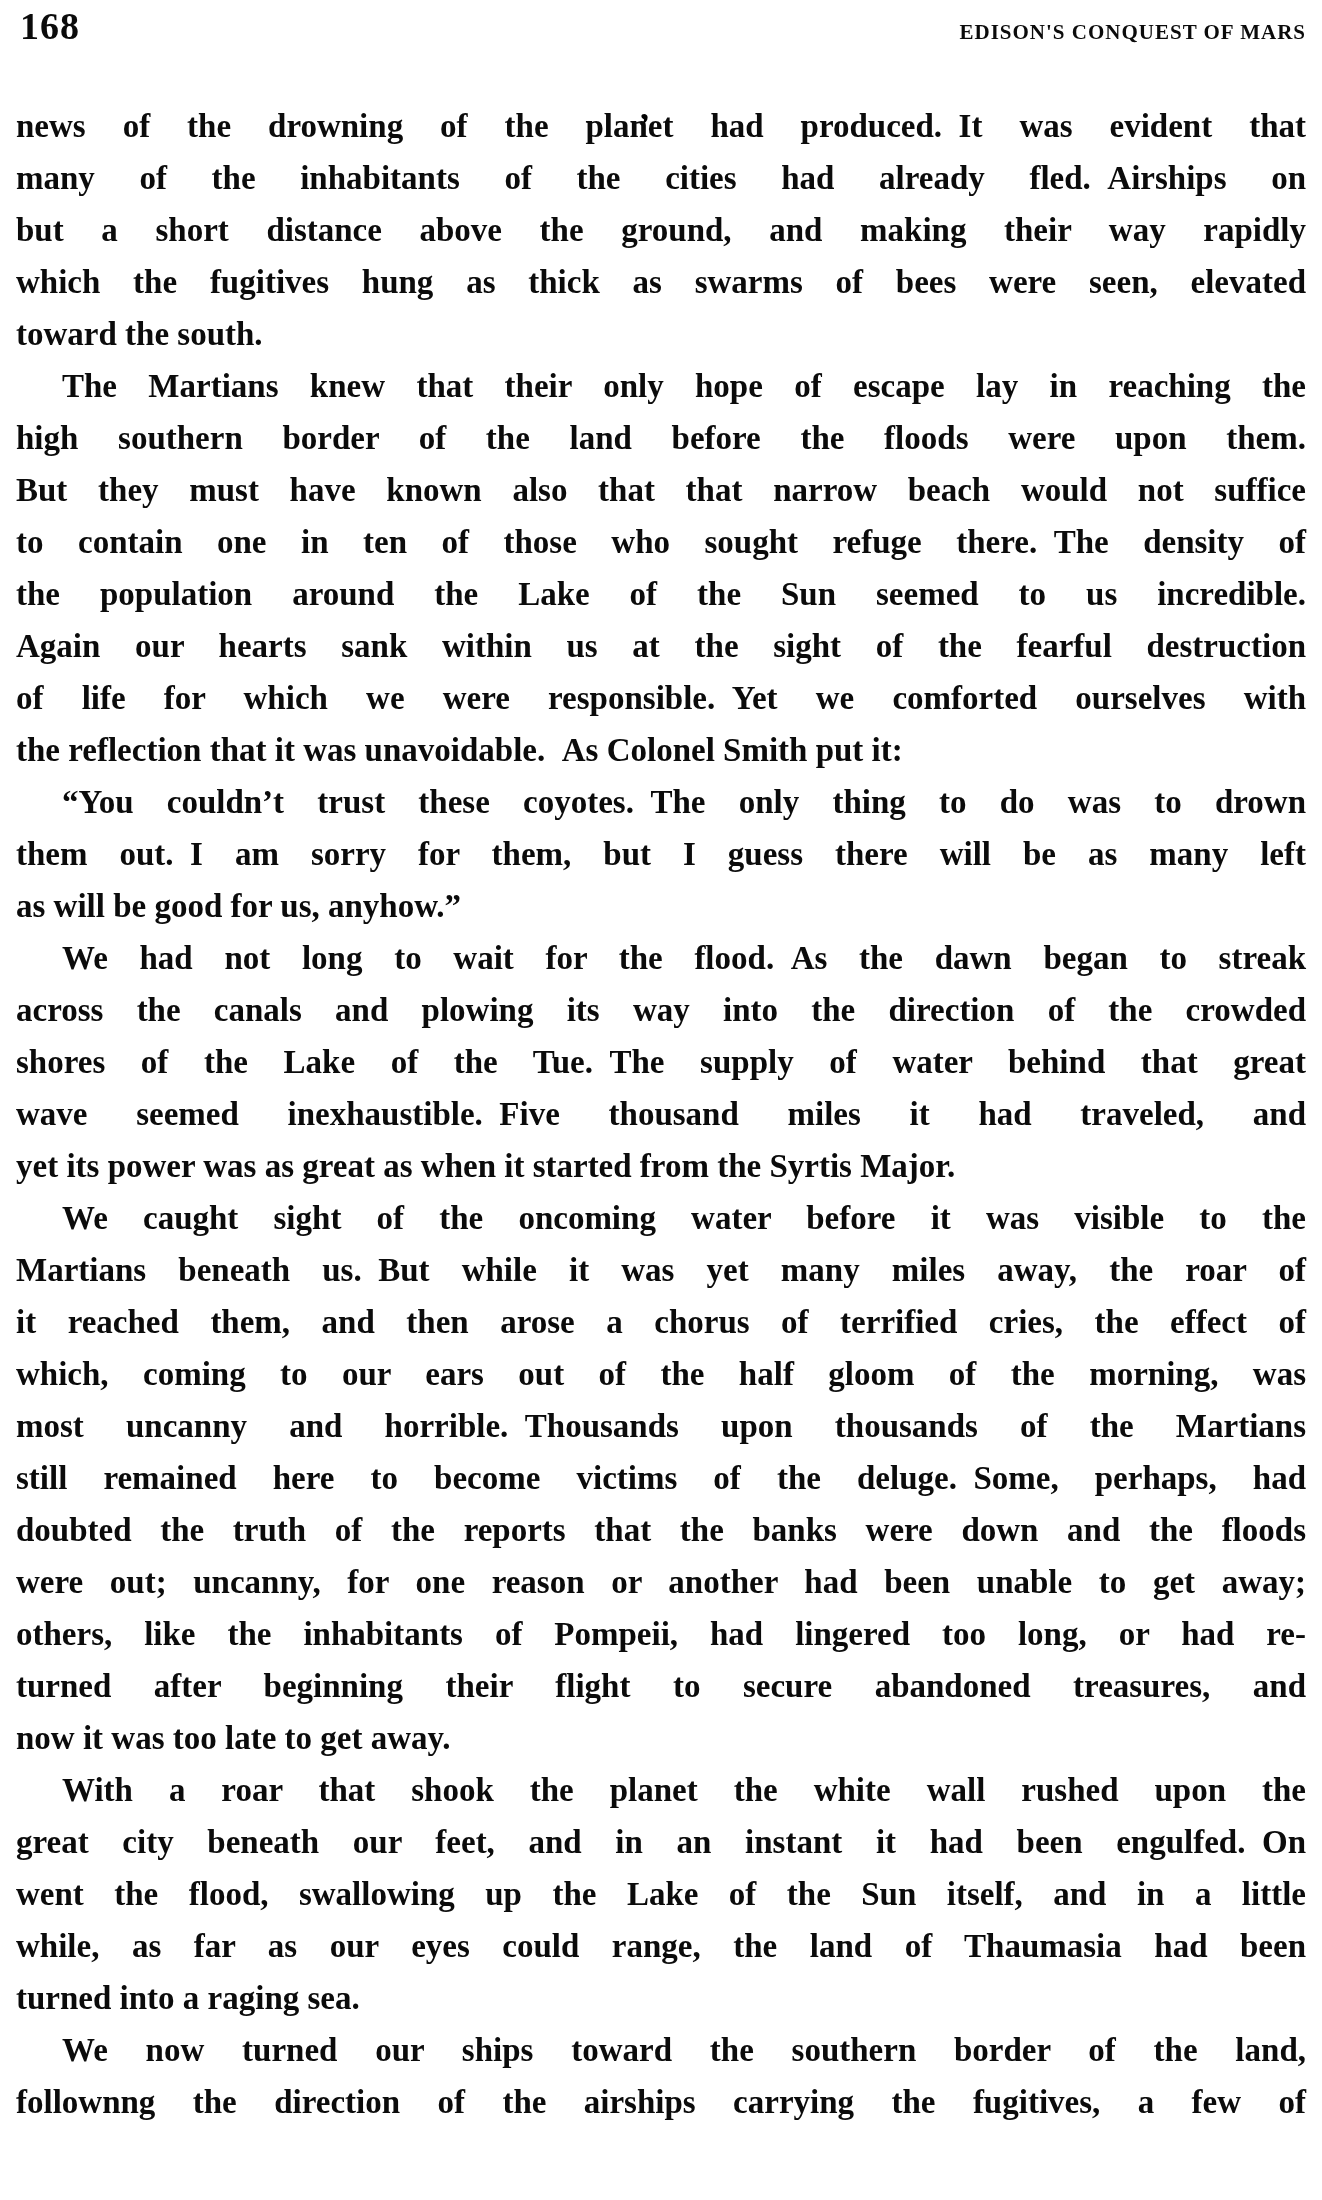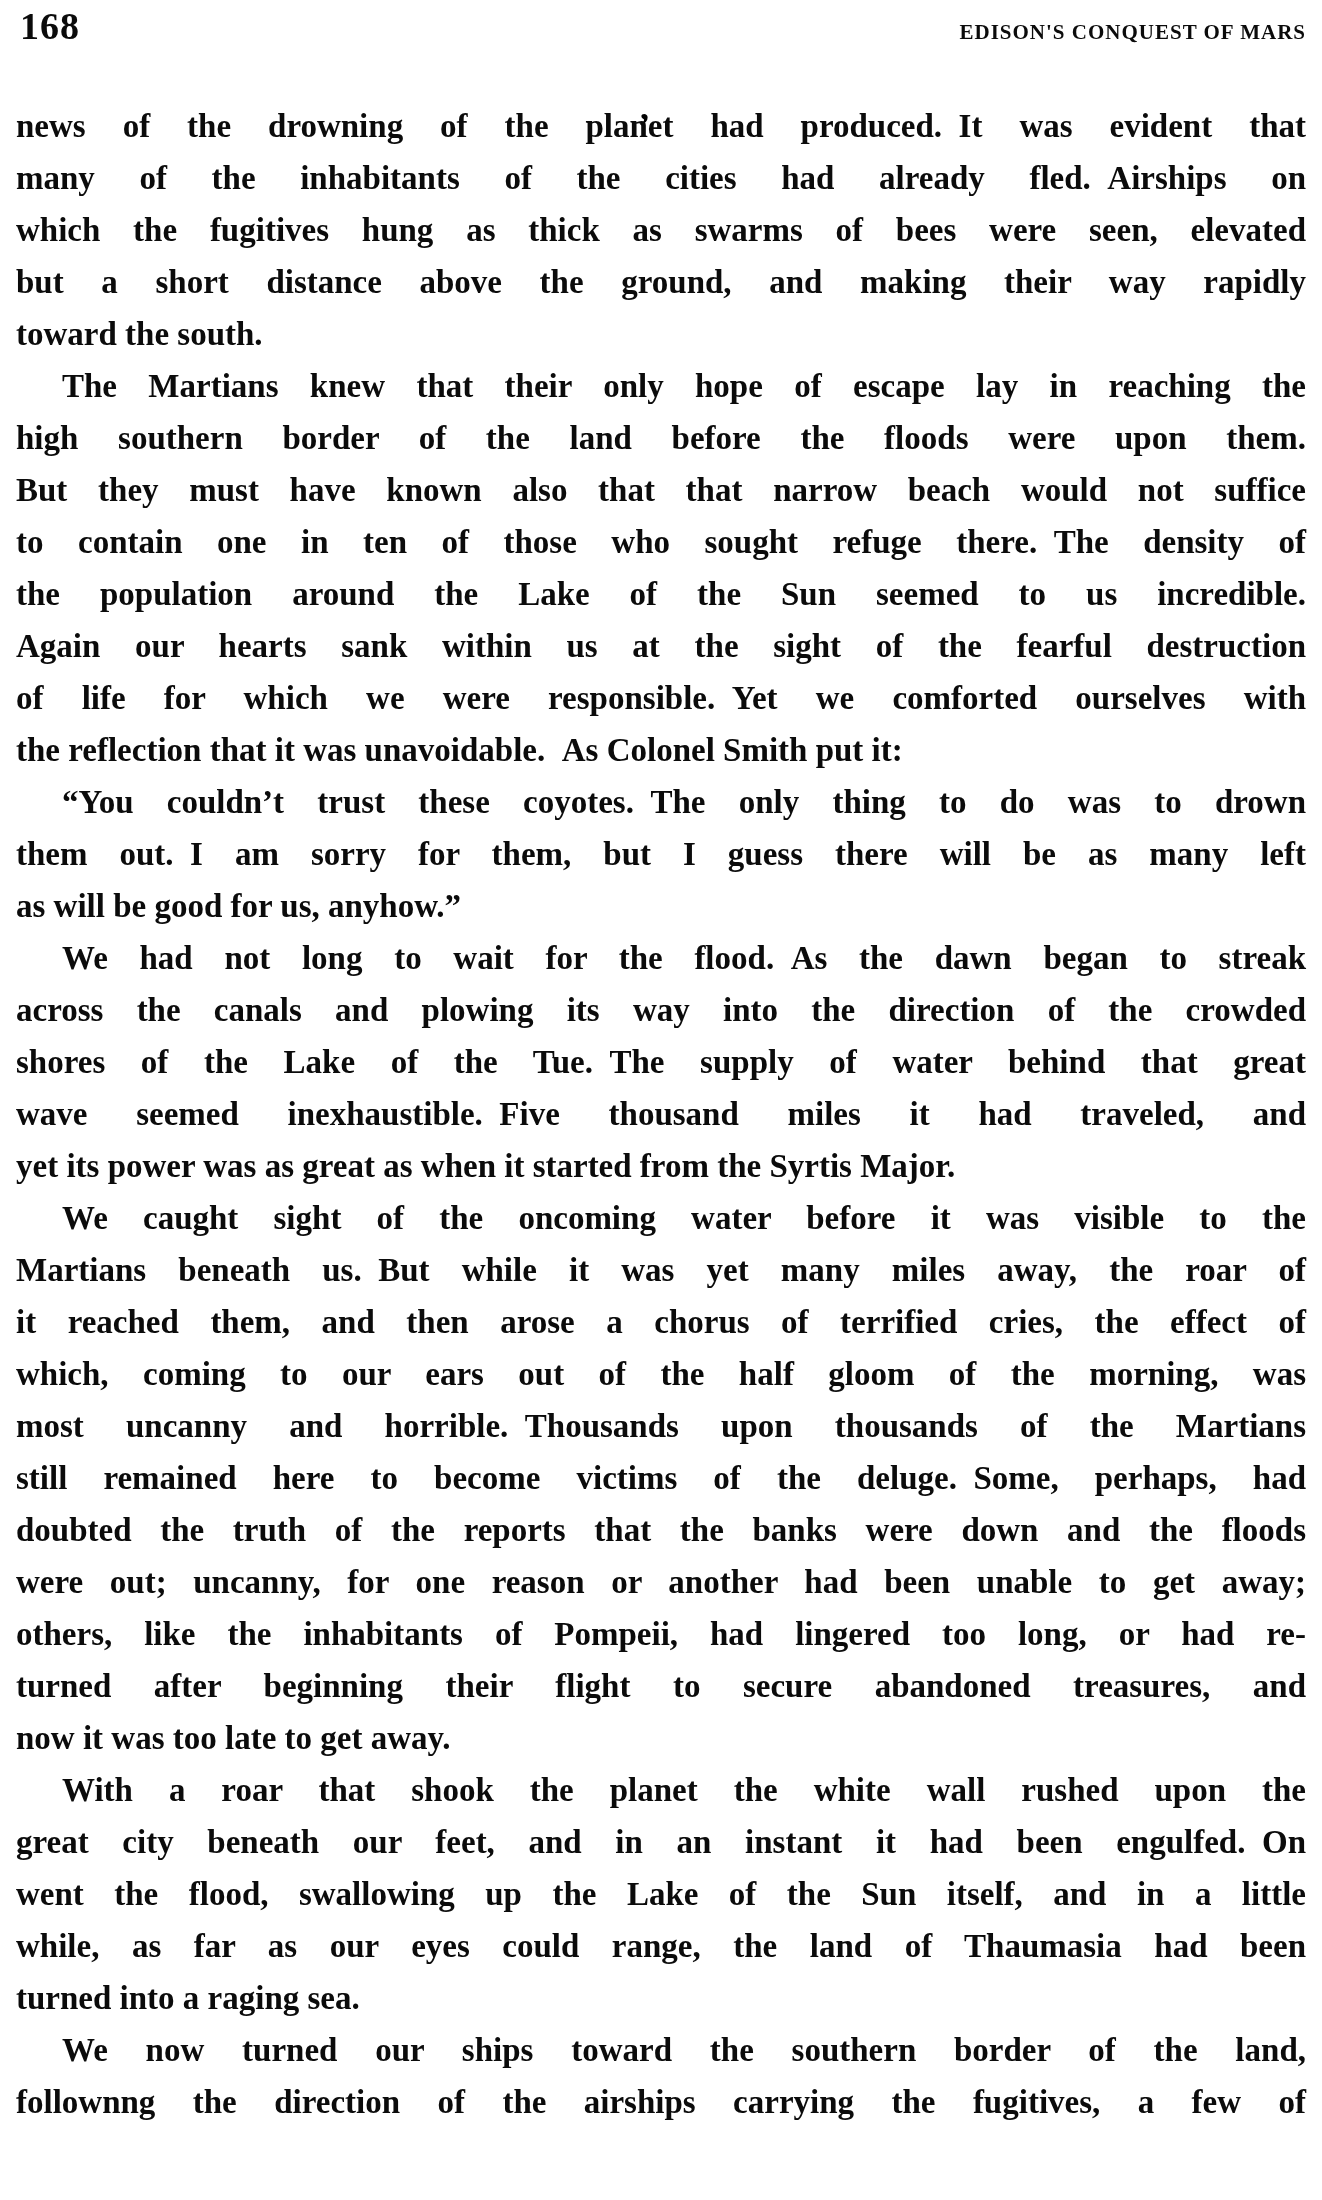--- a/index.html
+++ b/index.html
@@ -51,22 +51,22 @@
     <span class="pagenum">168</span>
     <span class="runtitle">EDISON'S CONQUEST OF MARS</span>
   </div>
 
   <span class="ink-mark">,</span>
 
   <div class="textblock" id="textblock">
       <div class="para">
         <div class="line">news of the drowning of the planet had produced. It was evident that</div>
         <div class="line">many of the inhabitants of the cities had already fled. Airships on</div>
+        <div class="line">but a short distance above the ground, and making their way rapidly</div>
         <div class="line">which the fugitives hung as thick as swarms of bees were seen, elevated</div>
-        <div class="line">but a short distance above the ground, and making their way rapidly</div>
         <div class="line last">toward the south.</div>
       </div>
       <div class="para">
         <div class="line indent">The Martians knew that their only hope of escape lay in reaching the</div>
         <div class="line">high southern border of the land before the floods were upon them.</div>
         <div class="line">But they must have known also that that narrow beach would not suffice</div>
         <div class="line">to contain one in ten of those who sought refuge there. The density of</div>
         <div class="line">the population around the Lake of the Sun seemed to us incredible.</div>
         <div class="line">Again our hearts sank within us at the sight of the fearful destruction</div>
         <div class="line">of life for which we were responsible. Yet we comforted ourselves with</div>

